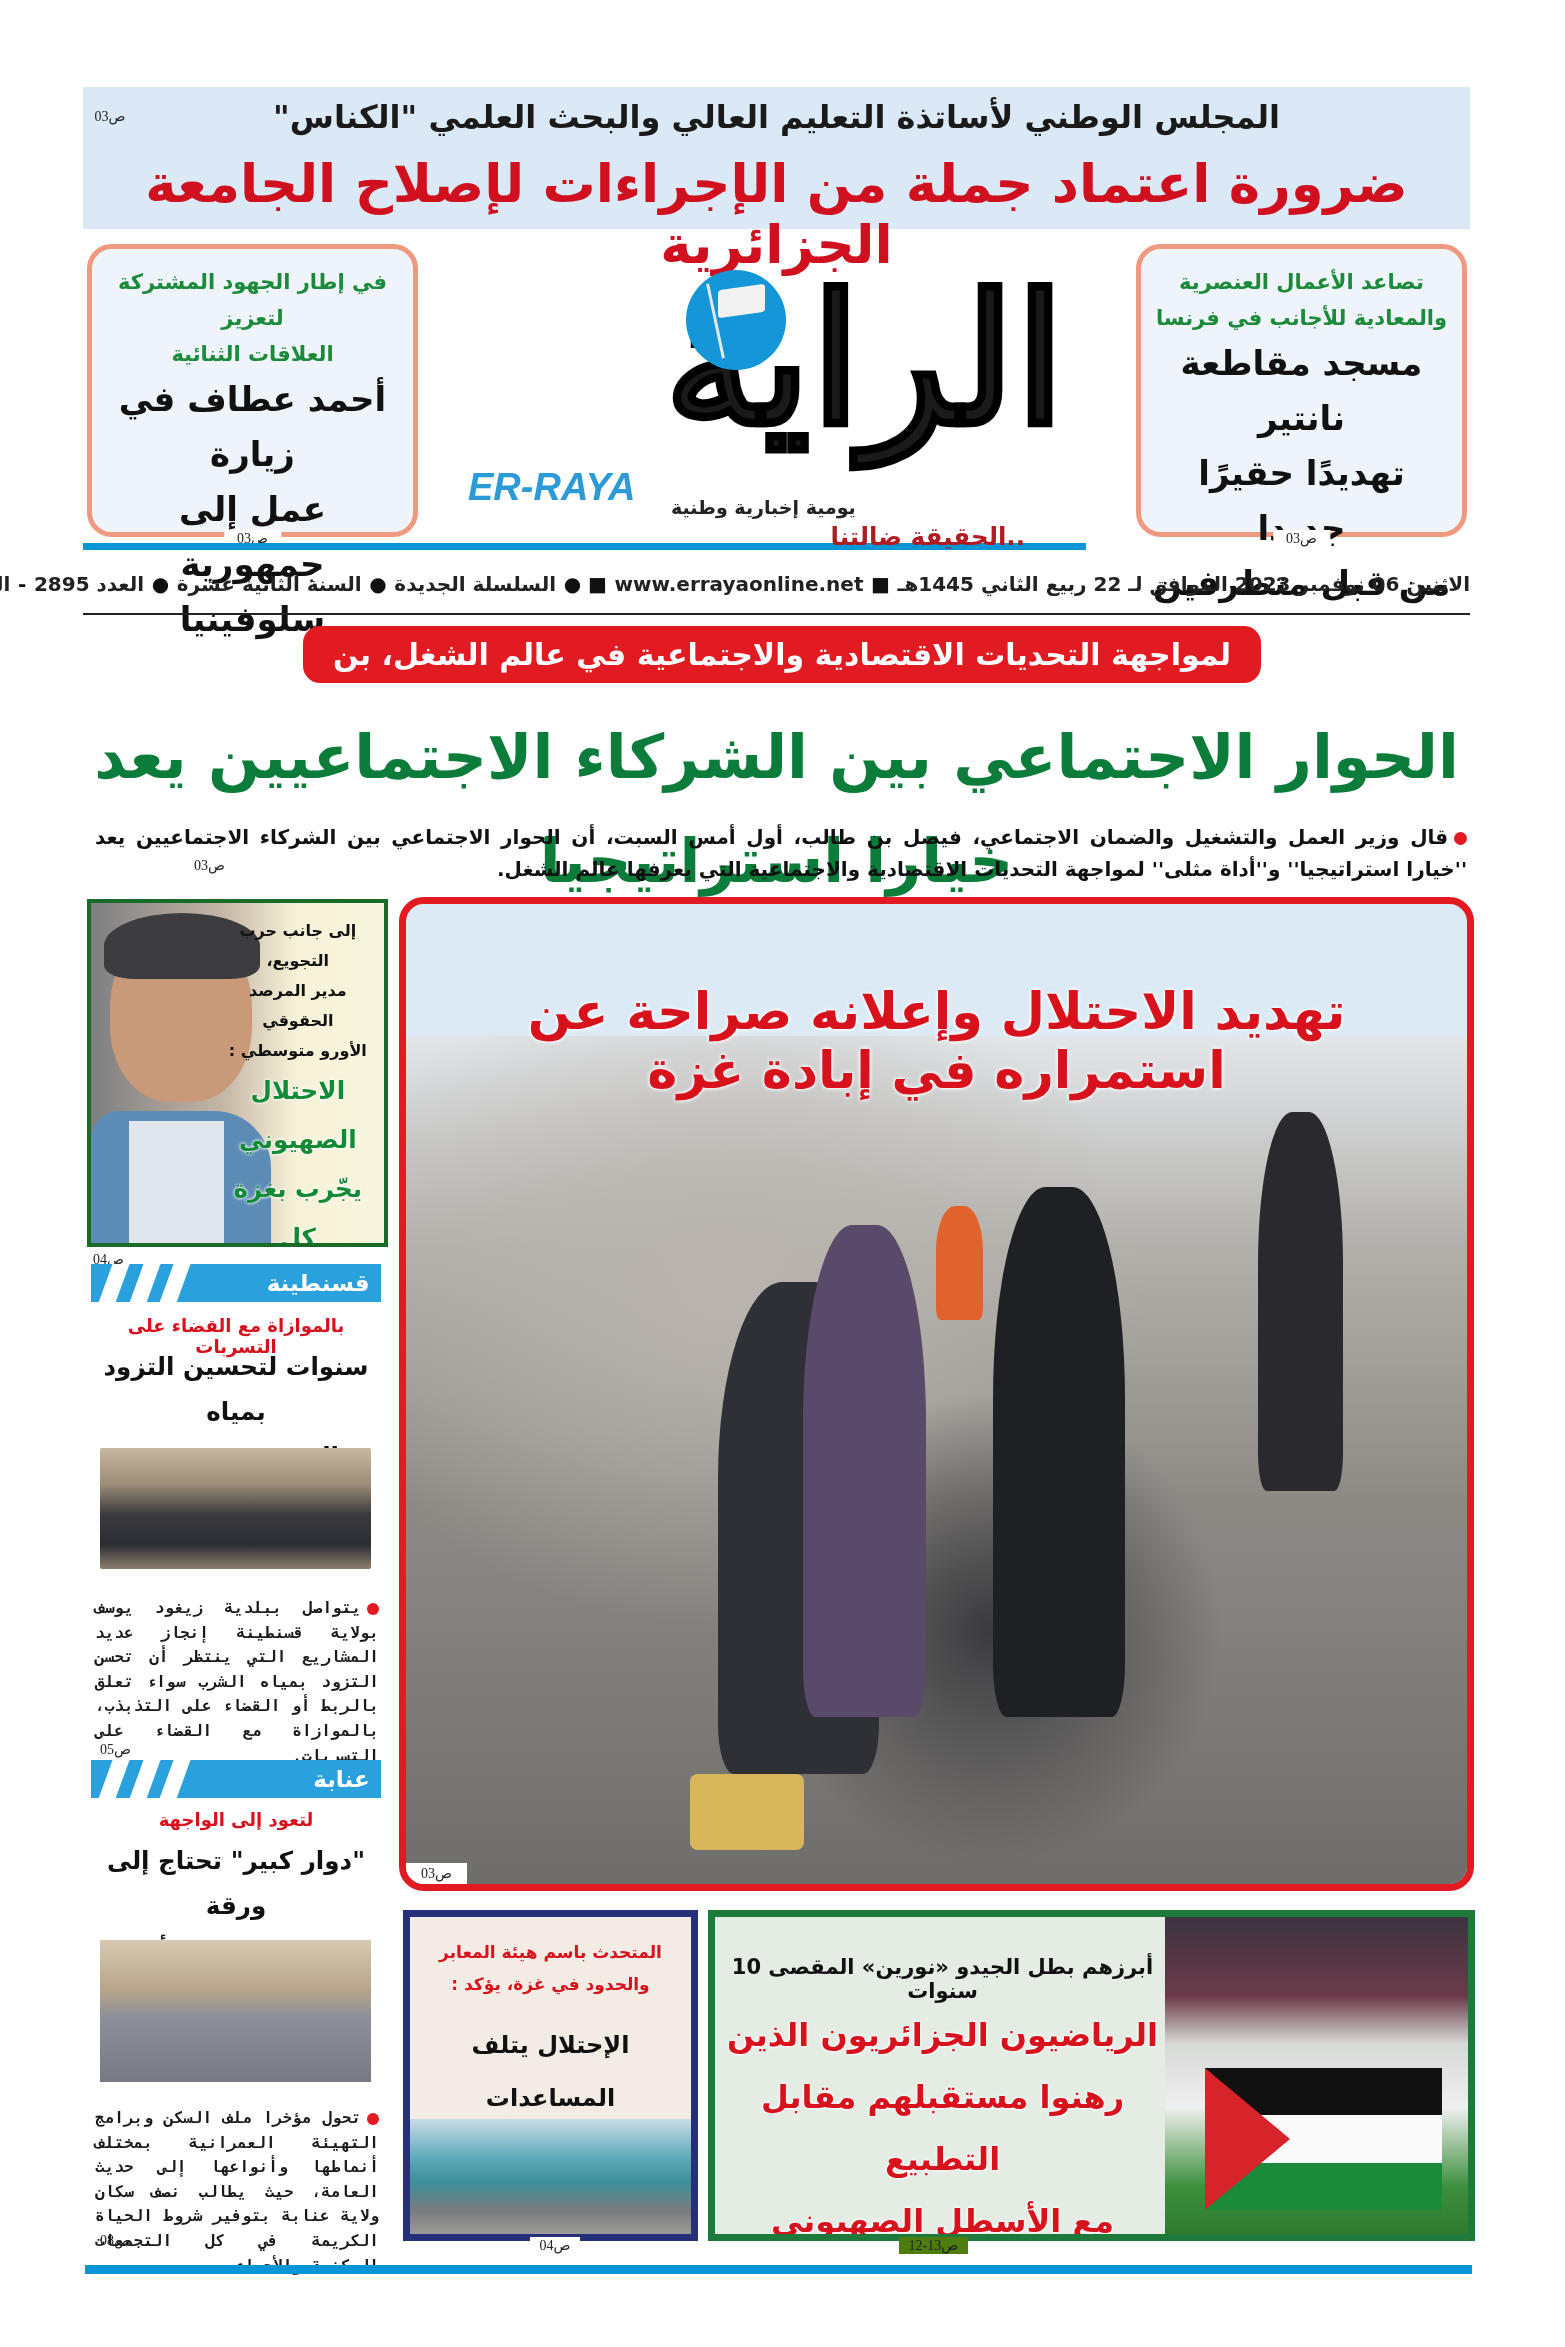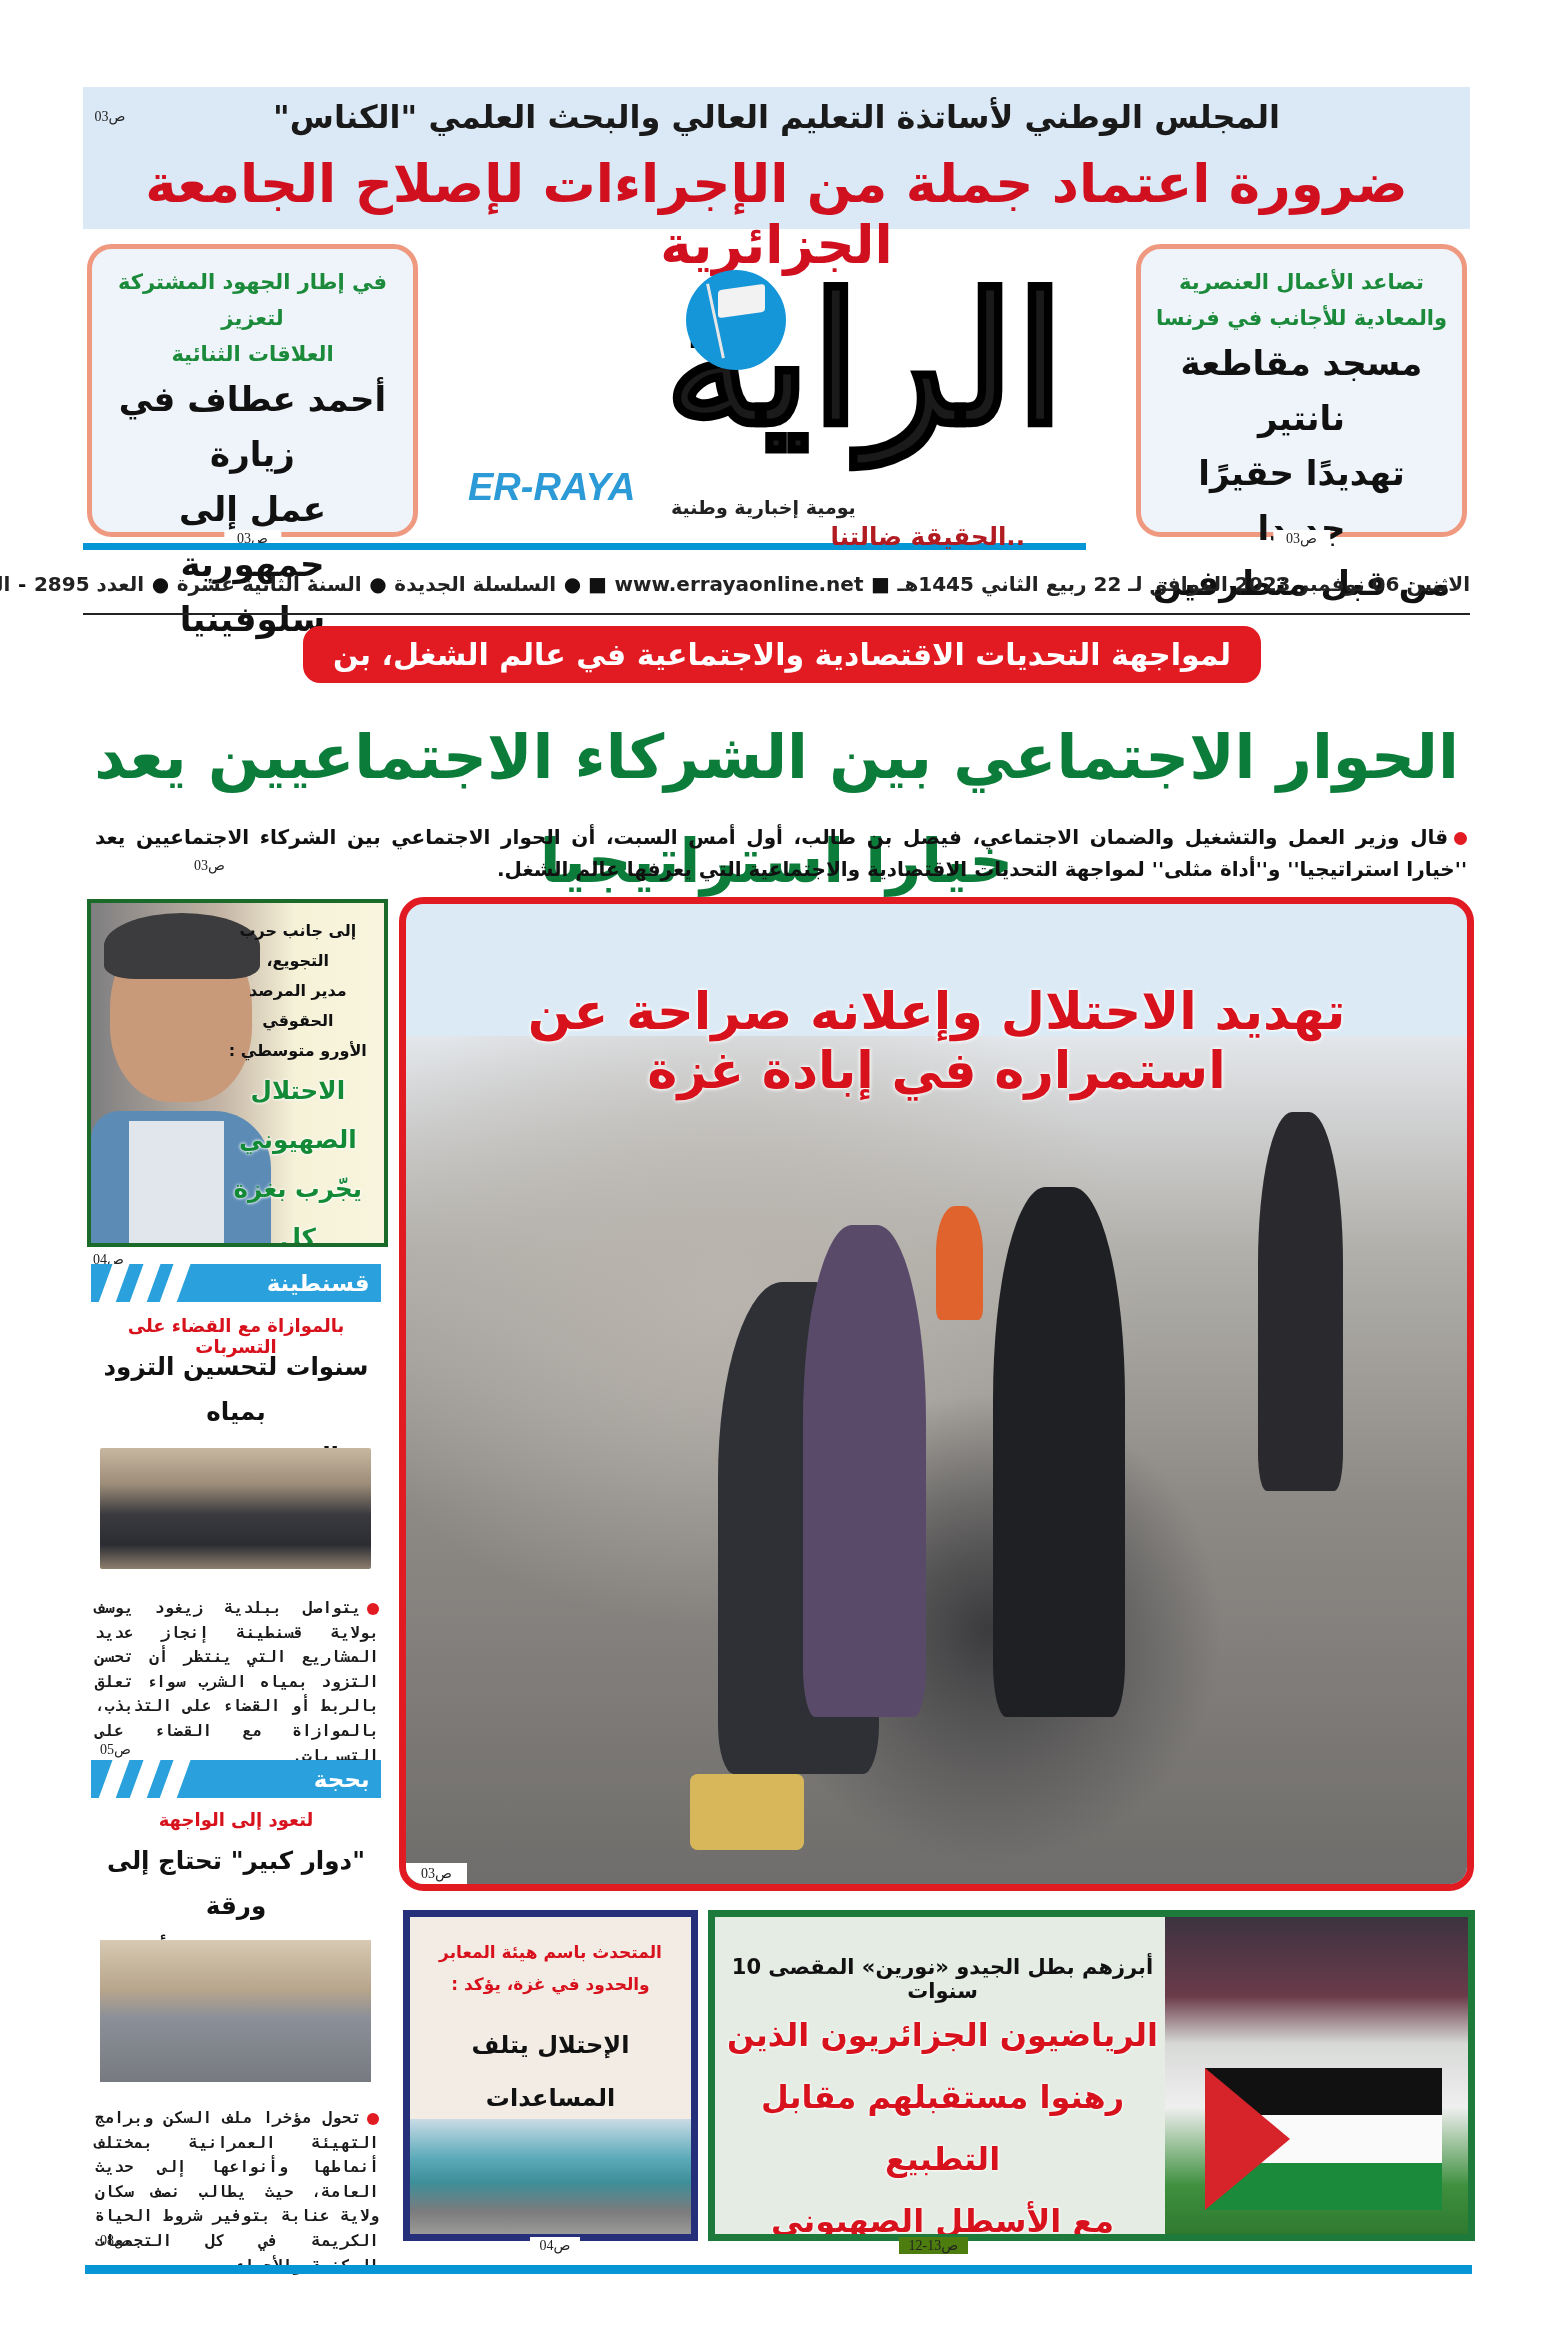--- a/index.html
+++ b/index.html
@@ -213,21 +213,21 @@
 <div id="c1-photo" class="abs"></div>
 <div id="c1-body" class="col-body">
   <span class="dot"></span><span>يتواصل ببلدية زيغود يوسف بولاية قسنطينة إنجاز عديد المشاريع التي ينتظر أن تحسن التزود بمياه الشرب سواء تعلق بالربط أو القضاء على التذبذب، بالموازاة مع القضاء على التسربات.</span>
 </div>
 <div id="c1-ref" class="abs pageref">ص05</div>
 
 <div id="sec2" class="section-bar">
   <div class="stripe" style="left:13.2px"></div>
     <div class="stripe" style="left:44px"></div>
     <div class="stripe" style="left:74px"></div>
-  <div class="label">بحجة</div>
+  <div class="label">عنابة</div>
 </div>
 <div id="c2-kicker" class="col-kicker">لتعود إلى الواجهة</div>
 <div id="c2-title" class="col-title">
   <div>"دوار كبير" تحتاج إلى ورقة</div>
   <div>طريق ومسيرين أكفاء</div>
 </div>
 <div id="c2-photo" class="abs"></div>
 <div id="c2-body" class="col-body">
   <span class="dot"></span><span>تحول مؤخرا ملف السكن وبرامج التهيئة العمرانية بمختلف أنماطها وأنواعها إلى حديث العامة، حيث يطالب نصف سكان ولاية عنابة بتوفير شروط الحياة الكريمة في كل التجمعات السكنية والأحياء.</span>
 </div>

